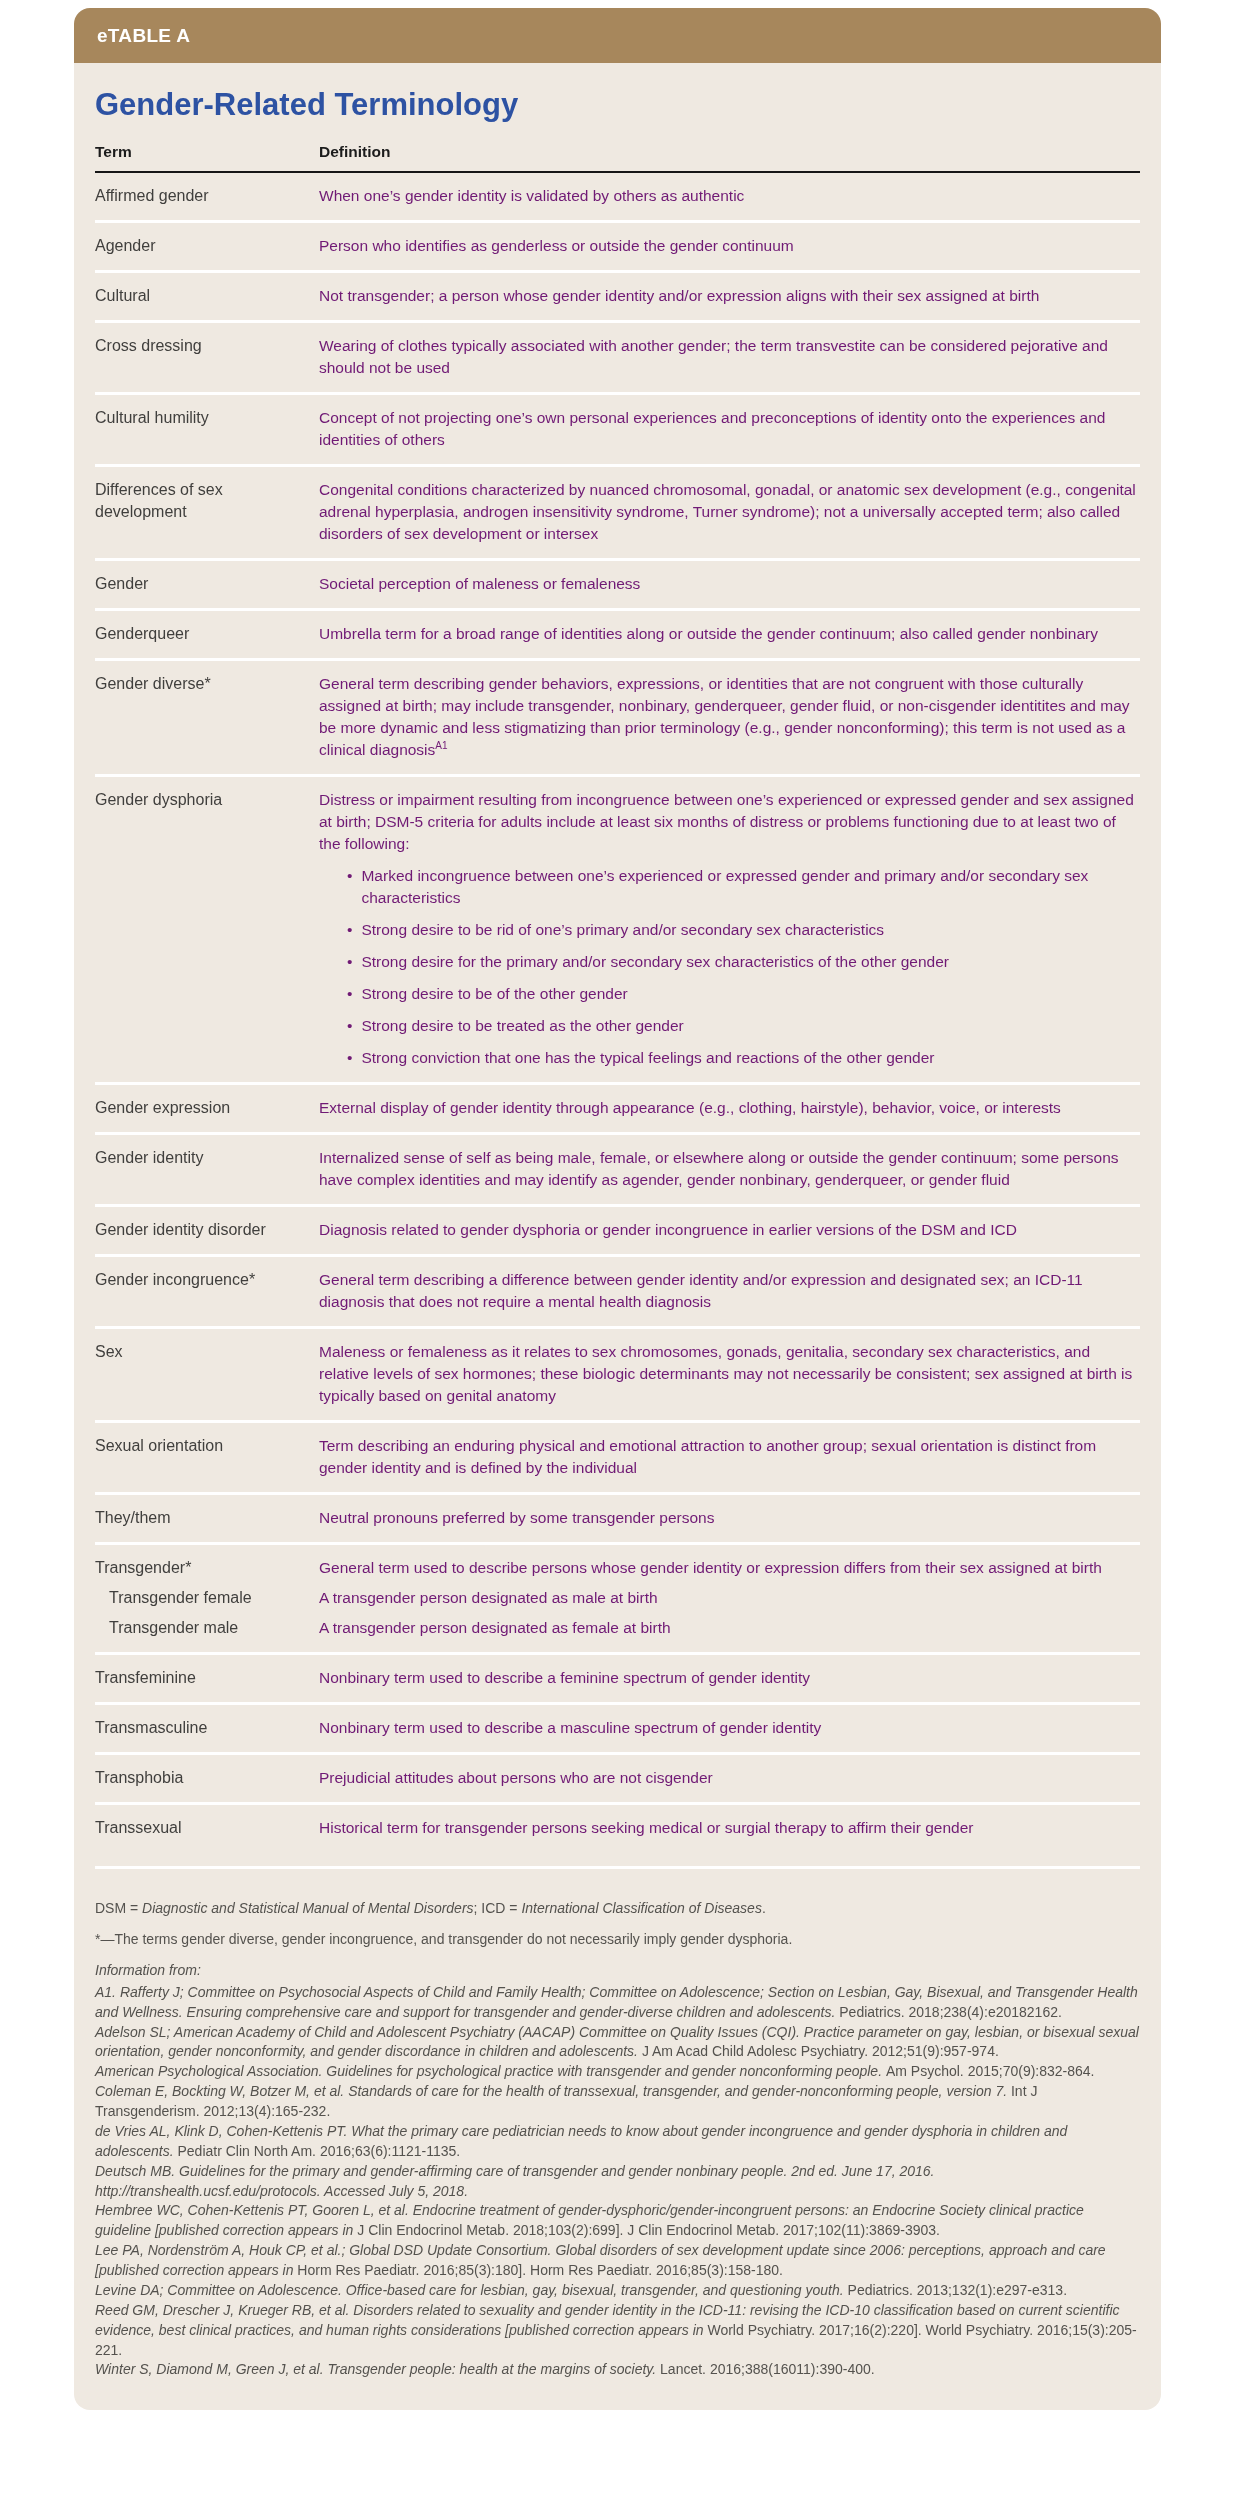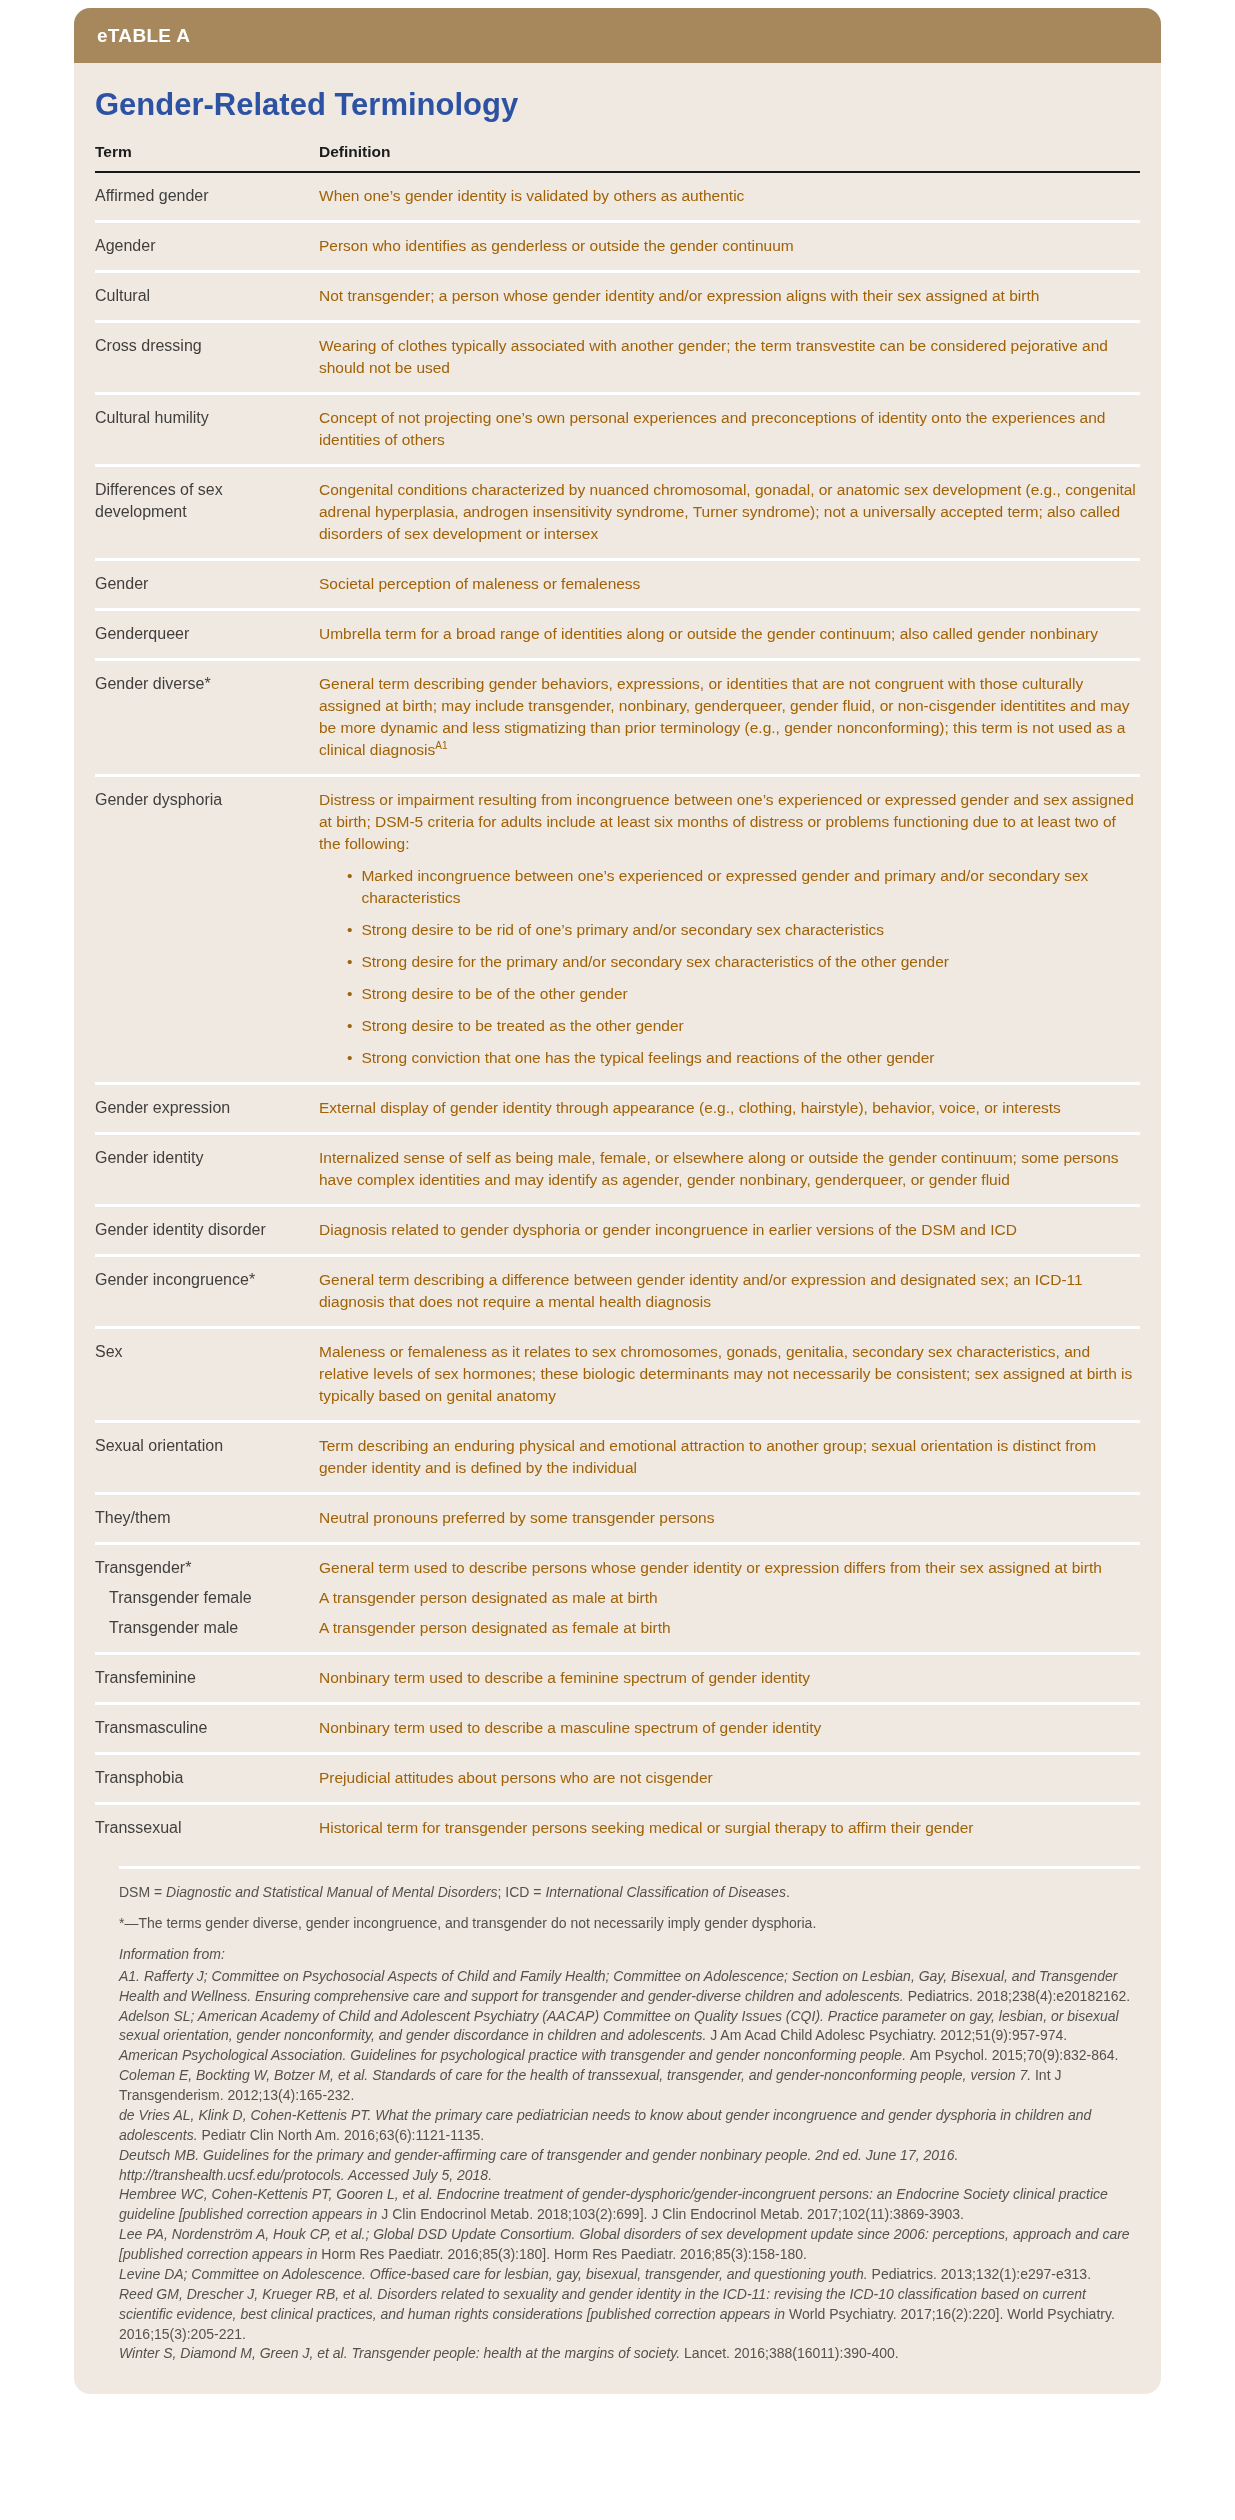--- a/index.html
+++ b/index.html
@@ -14,30 +14,30 @@
            border-bottom:2.5px solid #161616; font-weight:bold; font-size:15.5px; color:#1c1c1c; }
 
   .trow { display:grid; grid-template-columns:224px 1fr; padding:12px 0 13px; }
   .trow + .trow { border-top:3px solid #ffffff; }
   .trow.group { display:block; }
   .subrow { display:grid; grid-template-columns:224px 1fr; }
   .subrow + .subrow { margin-top:8px; }
   .subrow.indent .term { padding-left:14px; }
 
   .term { font-size:16px; color:#403f3d; line-height:1.35; padding-right:14px; }
-  .def  { font-size:15.5px; color:#a16207; line-height:1.42; }
+  .def  { font-size:15.5px; color:#701a75; line-height:1.42; }
   .def p { margin:0; }
   sup.ref-sup { font-size:10px; }
 
   .bullets { margin-top:4px; }
   .bullet { display:flex; gap:9px; margin:10px 0 0 28px; }
   .bullet .marker { flex:0 0 auto; }
 
-  .fnotes { margin-top:14px; border-top:3px solid #ffffff; padding-top:14px;
-            font-size:14px; color:#54524e; line-height:1.42;margin-left:24px; }
+  .fnotes { margin-top:14px; border-top:3px solid #ffffff; padding-top:30px;
+            font-size:14px; color:#54524e; line-height:1.42; }
   .fn-line { margin-top:0; }
   .fn-line + .fn-line { margin-top:11px; }
   .it { font-style:italic; }
   .rm { font-style:normal; }
   .refs { margin-top:2px; }
   .ref { margin:0; font-style:italic; }
 </style>
 </head>
 <body>
 

